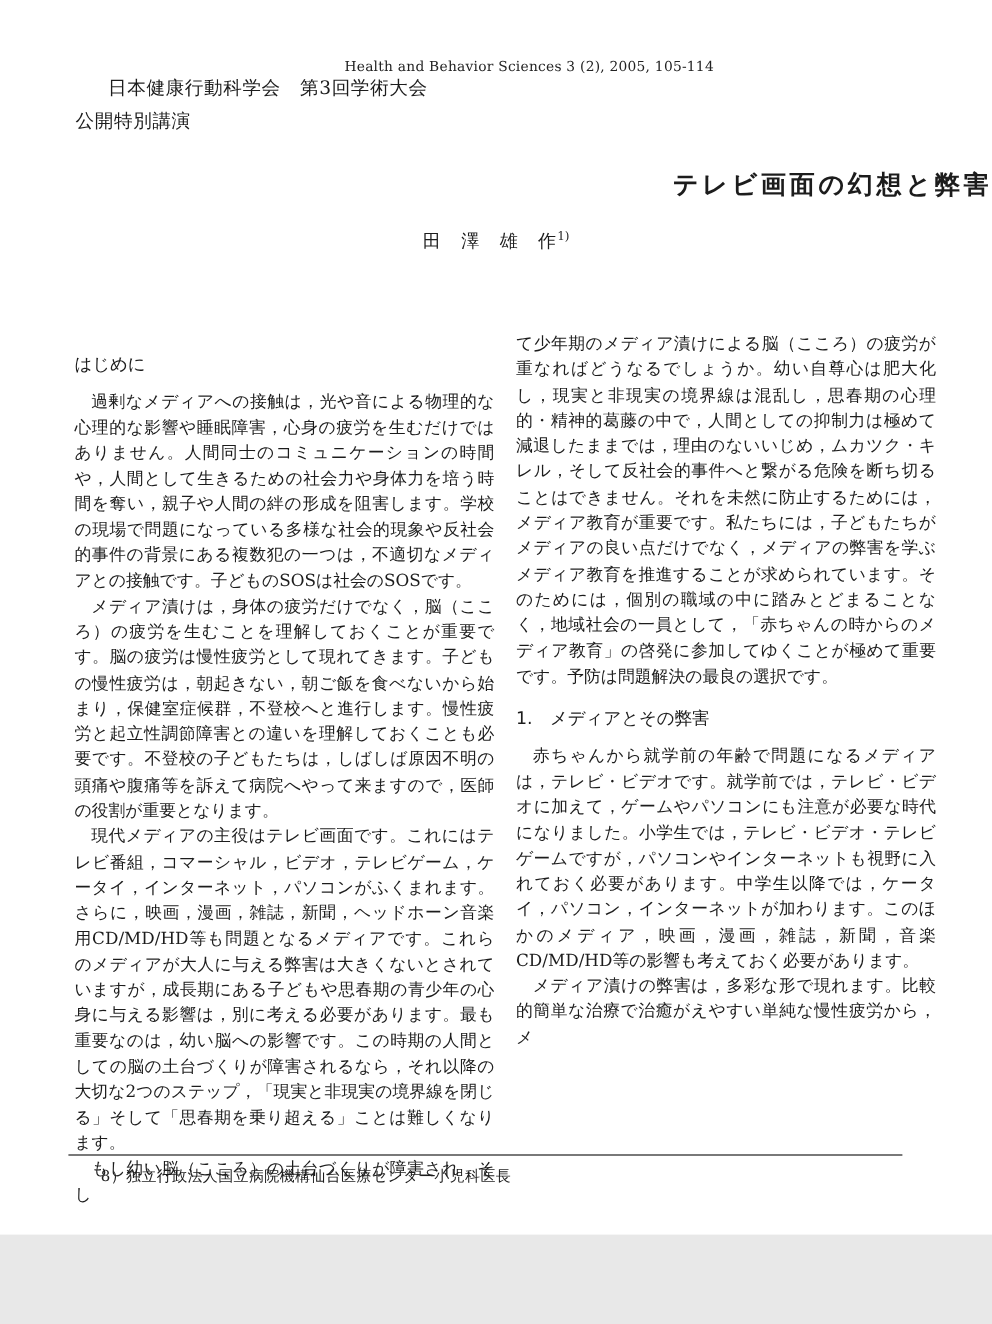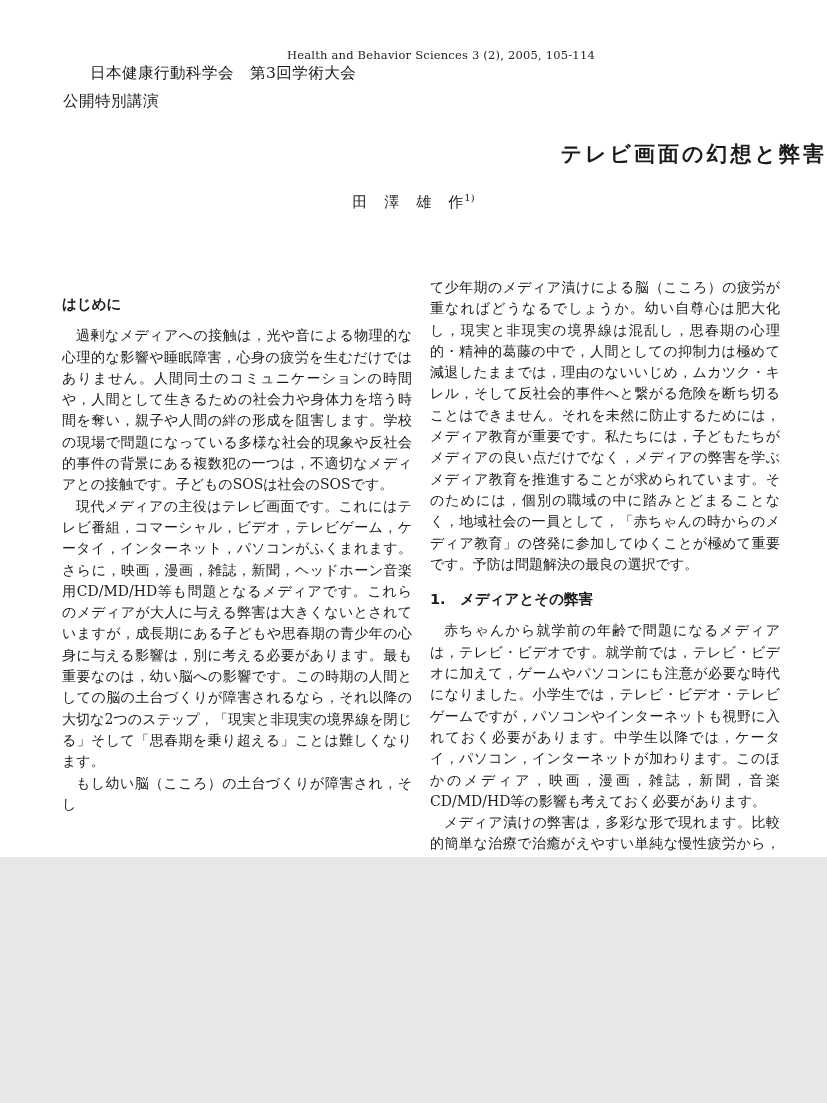--- a/index.html
+++ b/index.html
@@ -1,19 +1,19 @@
 <!DOCTYPE html>
 <html lang="ja"><head>
 <meta charset="utf-8">
 <style>
   html, body { margin: 0; padding: 0; background: #e8e8e8; }
   .page {
     position: relative;
     width: 827px;
-    height: 857px;
+    height: 1029px;
     margin: 0 auto;
     background: #ffffff;
     font-family: "DejaVu Serif", "Liberation Serif", serif;
     color: #1c1c1c;
     overflow: hidden;
   }
   .journal-citation {
     position: absolute;
     top: 48px; left: 55px; right: 0;
     text-align: center;
@@ -62,21 +62,21 @@
     text-align: justify;
     text-justify: inter-ideograph;
     margin-top: 25px;
   }
   .col-left  { left: 62px;  top: 254px; }
   .col-right { left: 430px; top: 252px; }
   .column p { margin: 0; }
   .column p.indent { text-indent: 1em; }
   .section-heading {
     font-family: "DejaVu Sans", "Liberation Sans", sans-serif;
-    font-weight: bold;
+    font-weight: normal;
     font-size: 14.5px;
     margin: 0 0 10px 0;
     text-align: left;
   }
   .col-left .section-heading { margin-top: 15px; }
   .col-right .section-heading { margin-top: 14px; }
   .footnote-rule {
     position: absolute;
     left: 57px; top: 962px;
     width: 695px; height: 0;
@@ -109,20 +109,21 @@
 
   <h1 class="paper-title">テレビ画面の幻想と弊害</h1>
 
   <div class="author-line">
     <span>田　澤　雄　作</span><sup>1)</sup>
   </div>
 
   <div class="column col-left">
     <h2 class="section-heading">はじめに</h2>
     <p class="indent">過剰なメディアへの接触は，光や音による物理的な心理的な影響や睡眠障害，心身の疲労を生むだけではありません。人間同士のコミュニケーションの時間や，人間として生きるための社会力や身体力を培う時間を奪い，親子や人間の絆の形成を阻害します。学校の現場で問題になっている多様な社会的現象や反社会的事件の背景にある複数犯の一つは，不適切なメディアとの接触です。子どものSOSは社会のSOSです。</p>
+    <p class="indent">メディア漬けは，身体の疲労だけでなく，脳（こころ）の疲労を生むことを理解しておくことが重要です。脳の疲労は慢性疲労として現れてきます。子どもの慢性疲労は，朝起きない，朝ご飯を食べないから始まり，保健室症候群，不登校へと進行します。慢性疲労と起立性調節障害との違いを理解しておくことも必要です。不登校の子どもたちは，しばしば原因不明の頭痛や腹痛等を訴えて病院へやって来ますので，医師の役割が重要となります。</p>
     <p class="indent">現代メディアの主役はテレビ画面です。これにはテレビ番組，コマーシャル，ビデオ，テレビゲーム，ケータイ，インターネット，パソコンがふくまれます。さらに，映画，漫画，雑誌，新聞，ヘッドホーン音楽用CD/MD/HD等も問題となるメディアです。これらのメディアが大人に与える弊害は大きくないとされていますが，成長期にある子どもや思春期の青少年の心身に与える影響は，別に考える必要があります。最も重要なのは，幼い脳への影響です。この時期の人間としての脳の土台づくりが障害されるなら，それ以降の大切な2つのステップ，「現実と非現実の境界線を閉じる」そして「思春期を乗り超える」ことは難しくなります。</p>
     <p class="indent">もし幼い脳（こころ）の土台づくりが障害され，そし</p>
   </div>
 
   <div class="column col-right">
     <p>て少年期のメディア漬けによる脳（こころ）の疲労が重なればどうなるでしょうか。幼い自尊心は肥大化し，現実と非現実の境界線は混乱し，思春期の心理的・精神的葛藤の中で，人間としての抑制力は極めて減退したままでは，理由のないいじめ，ムカツク・キレル，そして反社会的事件へと繋がる危険を断ち切ることはできません。それを未然に防止するためには，メディア教育が重要です。私たちには，子どもたちがメディアの良い点だけでなく，メディアの弊害を学ぶメディア教育を推進することが求められています。そのためには，個別の職域の中に踏みとどまることなく，地域社会の一員として，「赤ちゃんの時からのメディア教育」の啓発に参加してゆくことが極めて重要です。予防は問題解決の最良の選択です。</p>
     <h2 class="section-heading">1.　メディアとその弊害</h2>
     <p class="indent">赤ちゃんから就学前の年齢で問題になるメディアは，テレビ・ビデオです。就学前では，テレビ・ビデオに加えて，ゲームやパソコンにも注意が必要な時代になりました。小学生では，テレビ・ビデオ・テレビゲームですが，パソコンやインターネットも視野に入れておく必要があります。中学生以降では，ケータイ，パソコン，インターネットが加わります。このほかのメディア，映画，漫画，雑誌，新聞，音楽CD/MD/HD等の影響も考えておく必要があります。</p>
     <p class="indent">メディア漬けの弊害は，多彩な形で現れます。比較的簡単な治療で治癒がえやすい単純な慢性疲労から，メ</p>
   </div>

